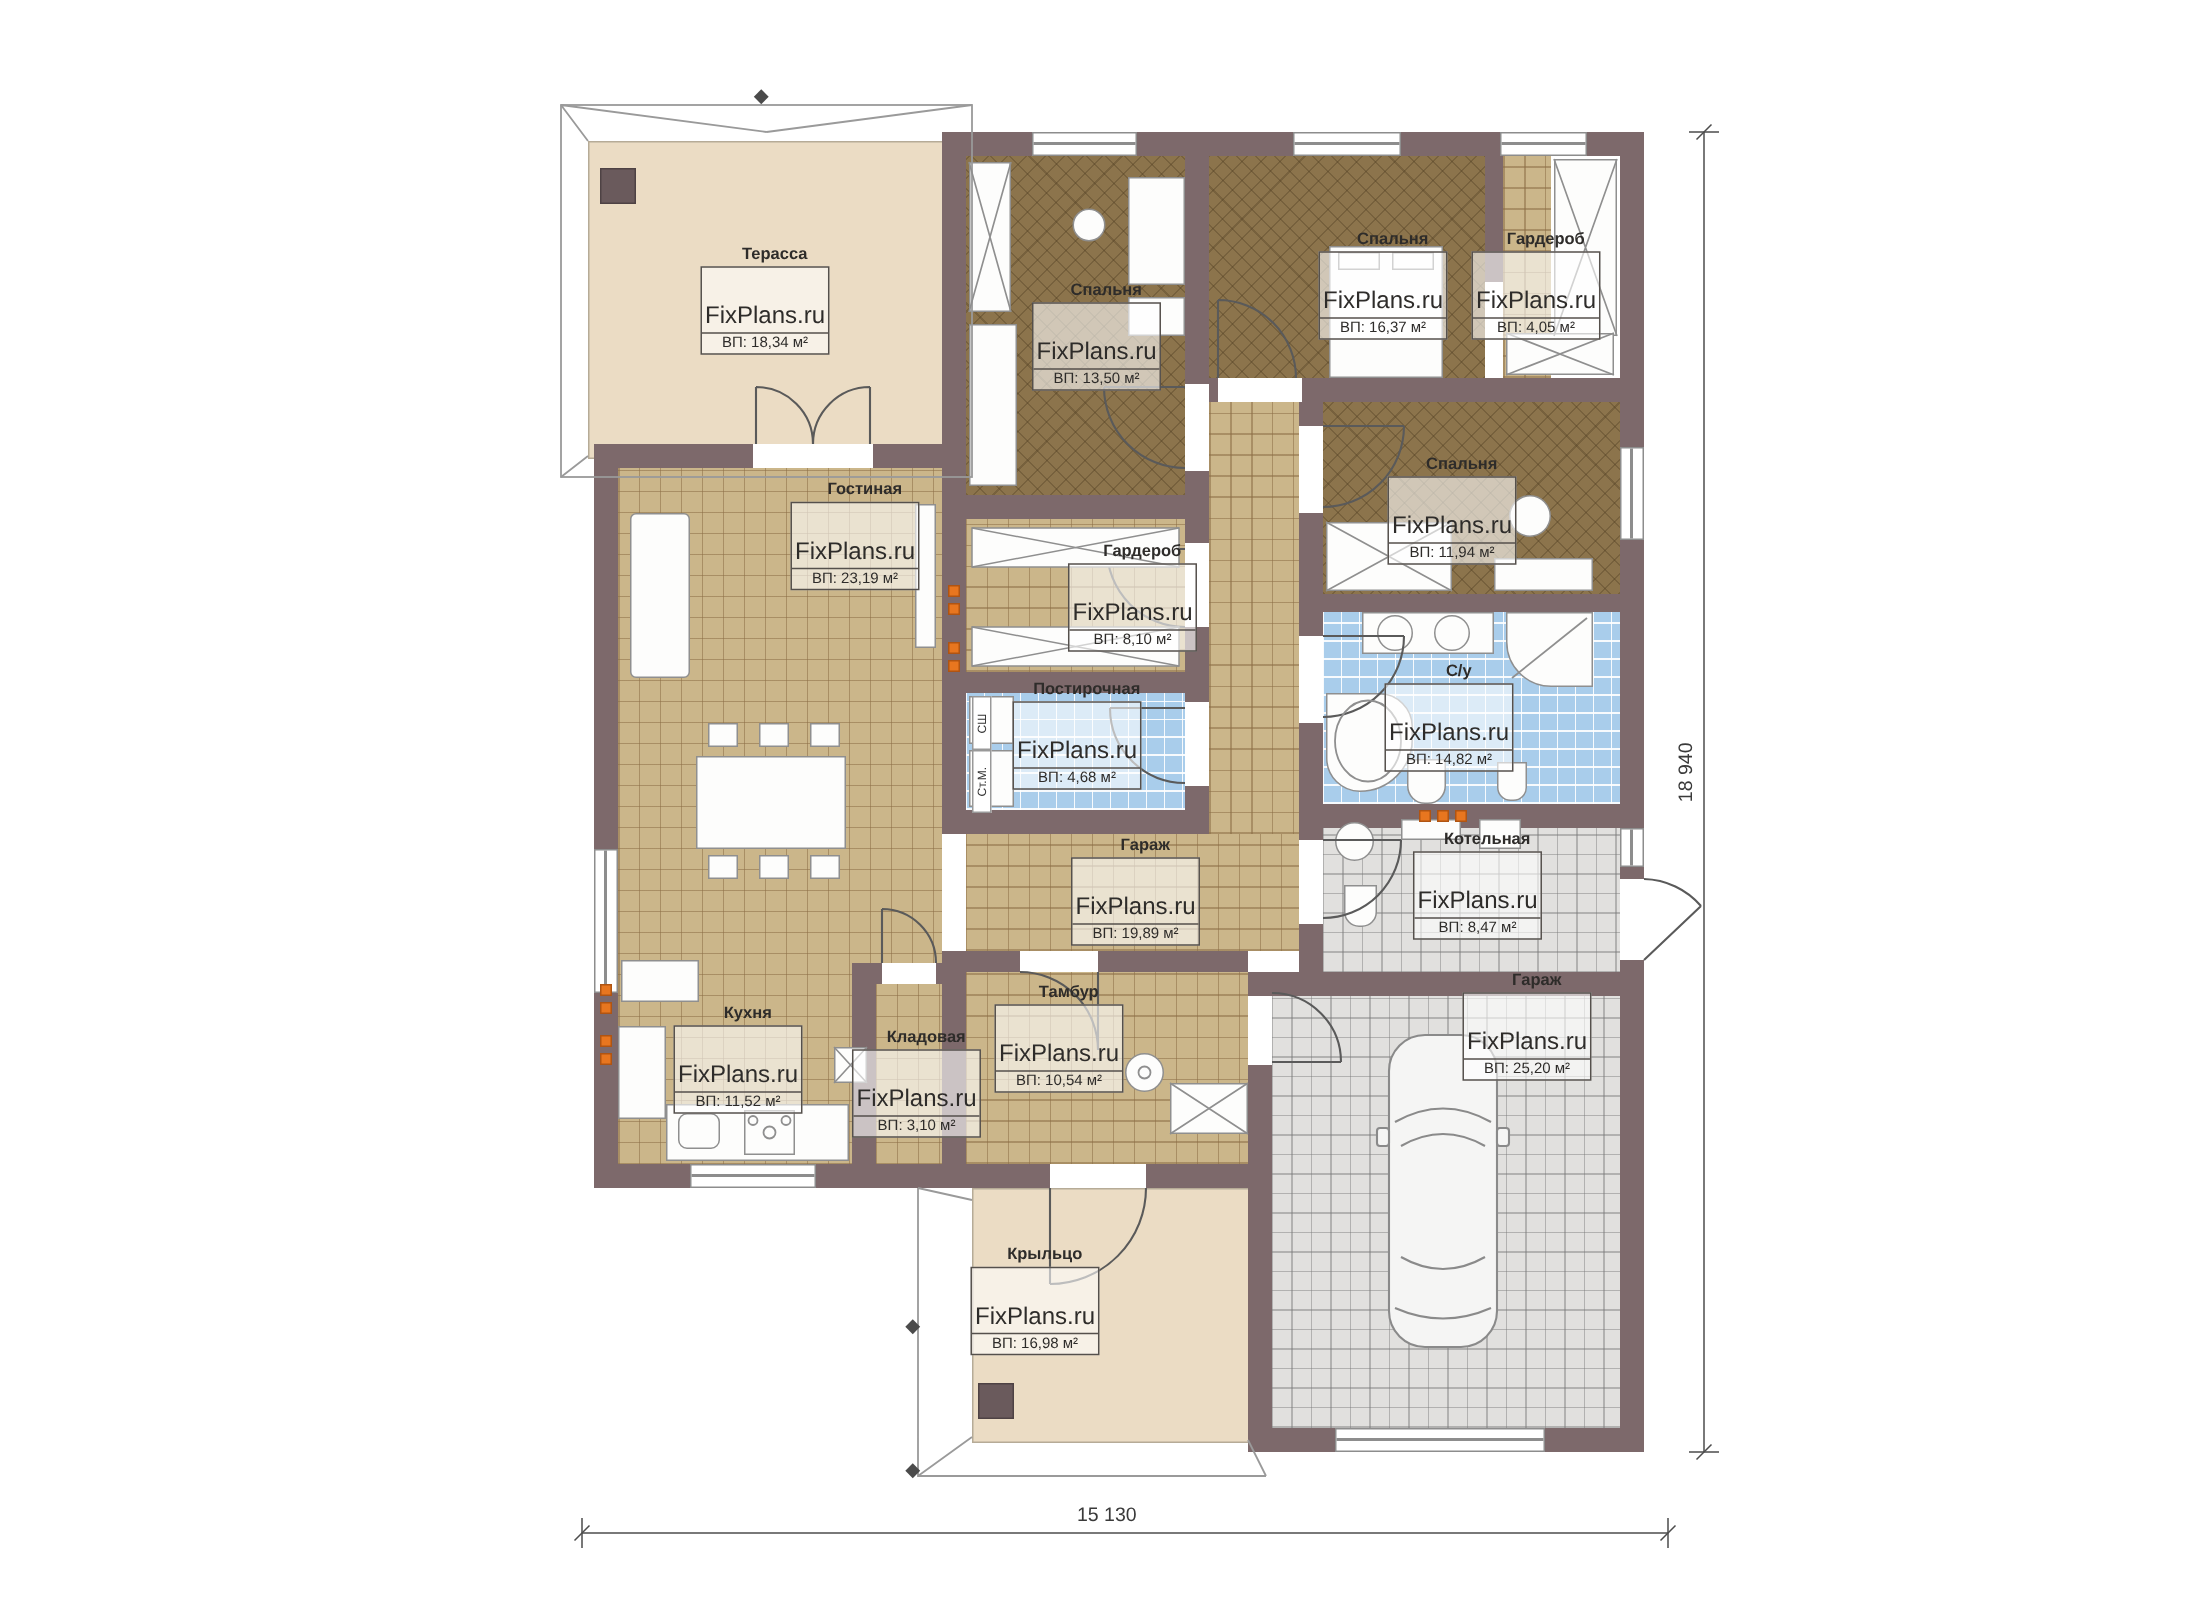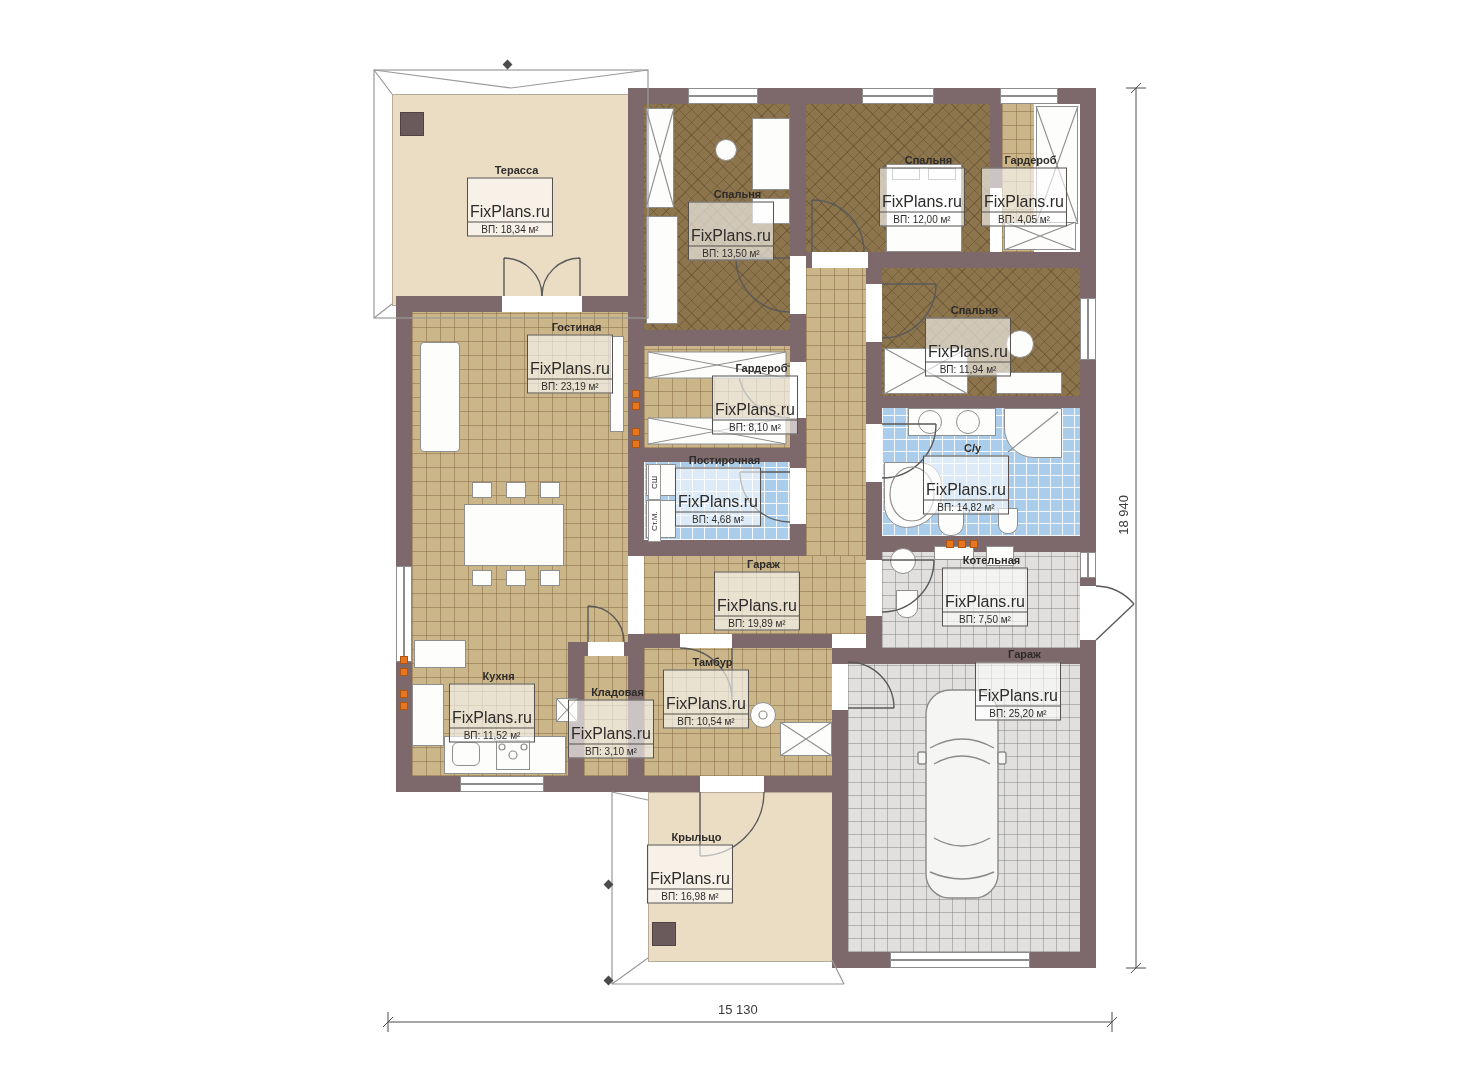--- a/index.html
+++ b/index.html
@@ -257,21 +257,21 @@
     <div class="area">ВП: 18,34 м²</div></div>
   </div>
   <div class="rlabel" style="left:731px;top:224px;">
     <div class="rname">Спальня</div>
     <div class="rbox"><div class="wm">FixPlans.ru</div>
     <div class="area">ВП: 13,50 м²</div></div>
   </div>
   <div class="rlabel" style="left:922px;top:190px;">
     <div class="rname">Спальня</div>
     <div class="rbox"><div class="wm">FixPlans.ru</div>
-    <div class="area">ВП: 12,00 м²</div></div>
+    <div class="area">ВП: 16,37 м²</div></div>
   </div>
   <div class="rlabel" style="left:1024px;top:190px;">
     <div class="rname">Гардероб</div>
     <div class="rbox"><div class="wm">FixPlans.ru</div>
     <div class="area">ВП: 4,05 м²</div></div>
   </div>
   <div class="rlabel" style="left:570px;top:357px;">
     <div class="rname">Гостиная</div>
     <div class="rbox"><div class="wm">FixPlans.ru</div>
     <div class="area">ВП: 23,19 м²</div></div>
@@ -297,21 +297,21 @@
     <div class="area">ВП: 14,82 м²</div></div>
   </div>
   <div class="rlabel" style="left:757px;top:594px;">
     <div class="rname">Гараж</div>
     <div class="rbox"><div class="wm">FixPlans.ru</div>
     <div class="area">ВП: 19,89 м²</div></div>
   </div>
   <div class="rlabel" style="left:985px;top:590px;">
     <div class="rname">Котельная</div>
     <div class="rbox"><div class="wm">FixPlans.ru</div>
-    <div class="area">ВП: 7,50 м²</div></div>
+    <div class="area">ВП: 8,47 м²</div></div>
   </div>
   <div class="rlabel" style="left:492px;top:706px;">
     <div class="rname">Кухня</div>
     <div class="rbox"><div class="wm">FixPlans.ru</div>
     <div class="area">ВП: 11,52 м²</div></div>
   </div>
   <div class="rlabel" style="left:611px;top:722px;text-align:center;">
     <div class="rname">Кладовая</div>
     <div class="rbox"><div class="wm">FixPlans.ru</div>
     <div class="area">ВП: 3,10 м²</div></div>

